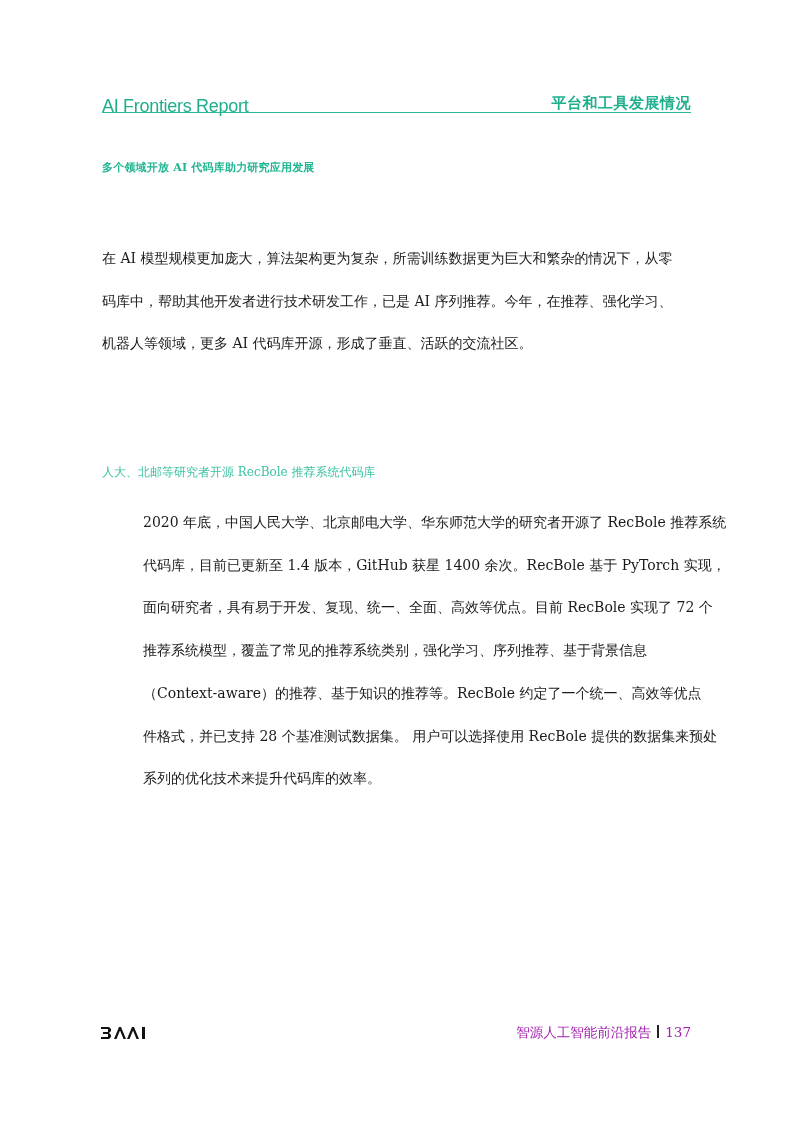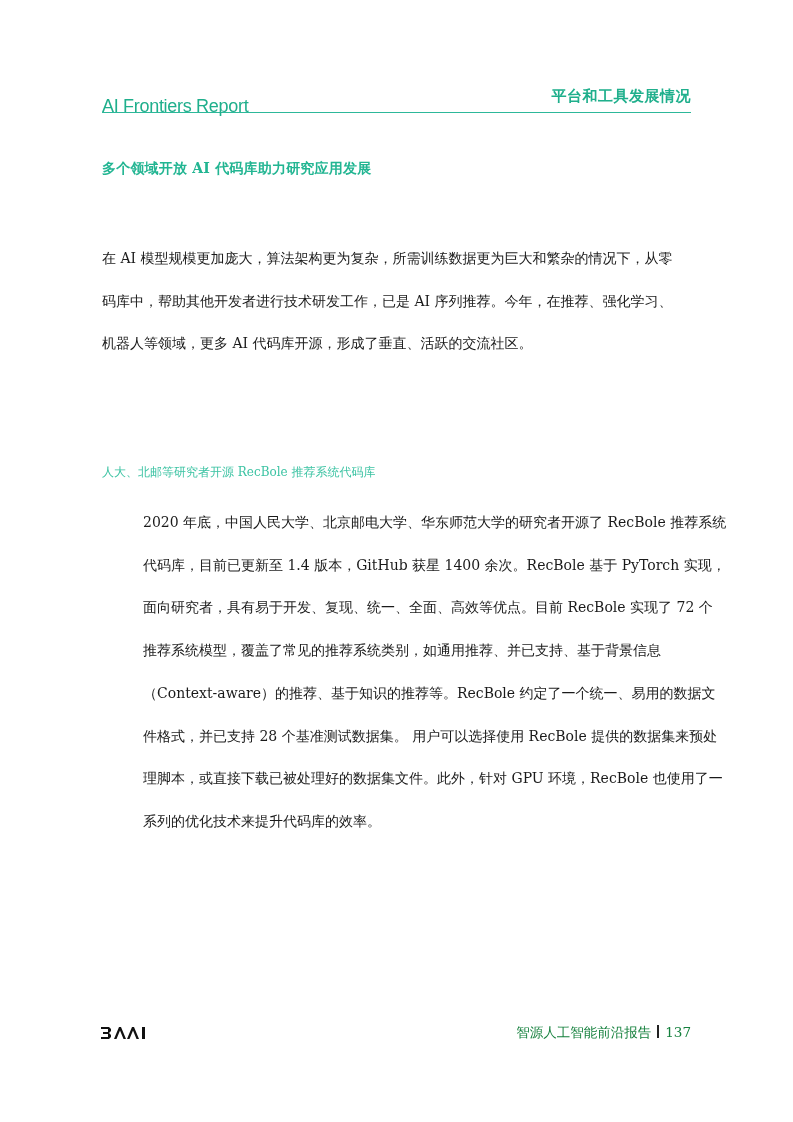--- a/index.html
+++ b/index.html
@@ -11,46 +11,46 @@
     .header {
       position: absolute; left: 102px; top: 86px; width: 589px; height: 26px;
       border-bottom: 1.5px solid #2db89a;
     }
     .header-left {
       position: absolute; left: 0; top: 2px;
       font-family: "Liberation Sans", "DejaVu Sans", sans-serif;
       font-size: 18px; color: #1faf8c; letter-spacing: -0.3px; margin-top: 8px;
     }
     .header-right {
-      position: absolute; right: 0; top: 1px;
+      position: absolute; right: 0; top: 8px;
       font-size: 15px; color: #1faf8c; font-weight: bold; letter-spacing: 0.5px;
     }
     .section-title {
       position: absolute; left: 102px; top: 160px;
-      font-size: 14px; font-weight: bold; color: #22b592; letter-spacing: 0.2px;
+      font-size: 11px; font-weight: bold; color: #22b592; letter-spacing: 0.2px;
     }
     .para {
       position: absolute; left: 102px; width: 592px;
       font-size: 14px; line-height: 42.7px; color: #1a1a1a;
       text-align: justify;
     }
     .para .line { display: block; white-space: nowrap; }
     .para1 { top: 237px; }
     .sub-title {
       position: absolute; left: 102px; top: 464px;
       font-size: 12px; color: #3cc3a3;
     }
     .para2 { top: 501px; margin-left: 41px; }
     .footer-logo {
       position: absolute; left: 100px; top: 1024px;
       width: 50px; height: 18px;
     }
     .footer-right {
       position: absolute; right: 102px; top: 1024px;
-      font-size: 13.5px; color: #15803d;
+      font-size: 13.5px; color: #a21caf;
     }
     .footer-right .sep { display: inline-block; width: 2px; height: 13px; background: #222; margin: 0 6px -1px 6px; }
   </style>
 </head>
 <body>
 
 <div class="header">
   <span class="header-left">AI Frontiers Report</span>
   <span class="header-right">平台和工具发展情况</span>
 </div>
@@ -62,24 +62,23 @@
   <span class="line">码库中，帮助其他开发者进行技术研发工作，已是 AI 序列推荐。今年，在推荐、强化学习、</span>
   <span class="line">机器人等领域，更多 AI 代码库开源，形成了垂直、活跃的交流社区。</span>
 </div>
 
 <div class="sub-title">人大、北邮等研究者开源 RecBole 推荐系统代码库</div>
 
 <div class="para para2">
   <span class="line">2020 年底，中国人民大学、北京邮电大学、华东师范大学的研究者开源了 RecBole 推荐系统</span>
   <span class="line">代码库，目前已更新至 1.4 版本，GitHub 获星 1400 余次。RecBole 基于 PyTorch 实现，</span>
   <span class="line">面向研究者，具有易于开发、复现、统一、全面、高效等优点。目前 RecBole 实现了 72 个</span>
-  <span class="line">推荐系统模型，覆盖了常见的推荐系统类别，如通用推荐、并已支持、基于背景信息</span>
-  <span class="line">（Context-aware）的推荐、基于知识的推荐等。RecBole 约定了一个统一、易用的数据文</span>
+  <span class="line">推荐系统模型，覆盖了常见的推荐系统类别，强化学习、序列推荐、基于背景信息</span>
+  <span class="line">（Context-aware）的推荐、基于知识的推荐等。RecBole 约定了一个统一、高效等优点</span>
   <span class="line">件格式，并已支持 28 个基准测试数据集。 用户可以选择使用 RecBole 提供的数据集来预处</span>
-  <span class="line">理脚本，或直接下载已被处理好的数据集文件。此外，针对 GPU 环境，RecBole 也使用了一</span>
   <span class="line">系列的优化技术来提升代码库的效率。</span>
 </div>
 
 <div class="footer-logo">
   <svg width="50" height="18" viewBox="0 0 50 18">
 
     <path d="M1 3 H9 L11 5 V7 L9 9 L11 11 V13 L9 15 H1 V13 H8 V10 H3 V8 H8 V5 H1 Z" fill="#111"></path>
 
     <path d="M14 15 L19 3 H21 L26 15 H23.5 L20 6.5 L16.5 15 Z" fill="#111"></path>
 

